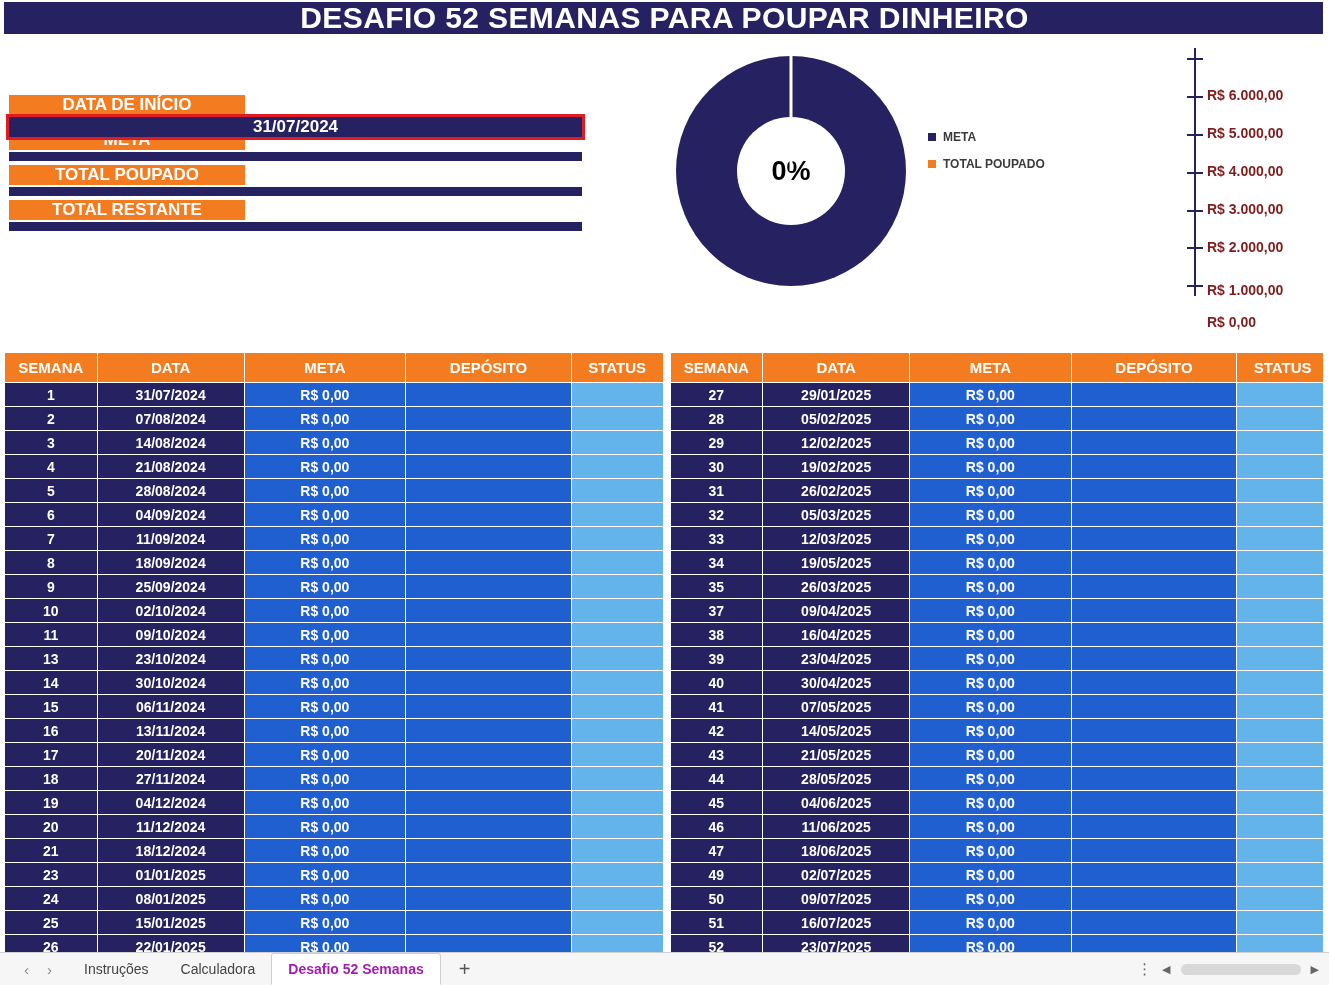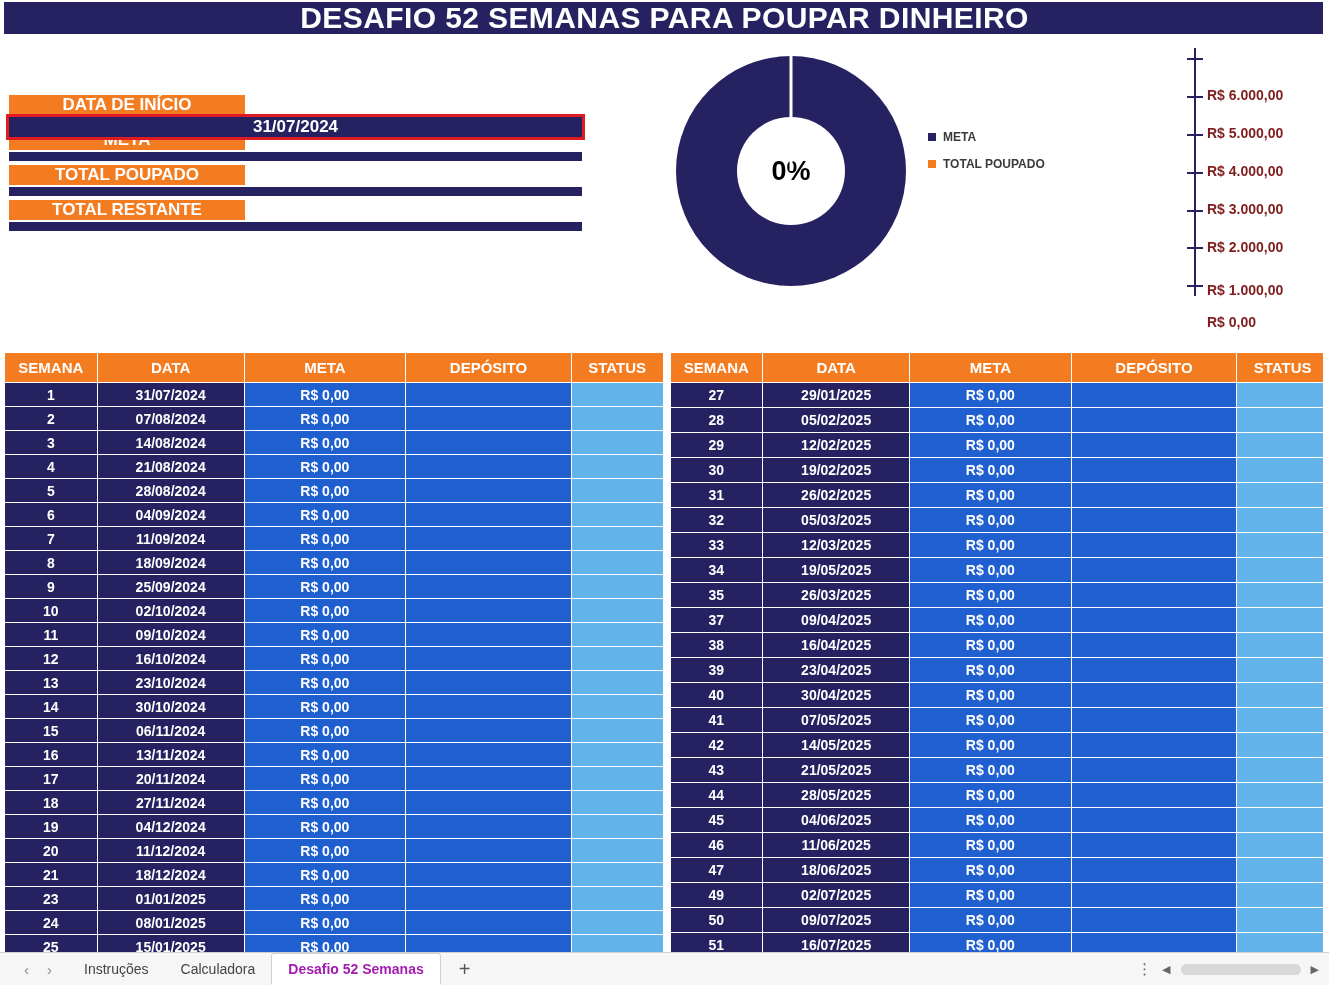--- a/index.html
+++ b/index.html
@@ -401,27 +401,20 @@
               <td class="c-status"></td>
             </tr>
             <tr>
               <td class="c-semana">11</td>
               <td class="c-data">09/10/2024</td>
               <td class="c-meta">R$ 0,00</td>
               <td class="c-dep"></td>
               <td class="c-status"></td>
             </tr>
             <tr>
-              <td class="c-semana">12</td>
-              <td class="c-data">16/10/2024</td>
-              <td class="c-meta">R$ 0,00</td>
-              <td class="c-dep"></td>
-              <td class="c-status"></td>
-            </tr>
-            <tr>
               <td class="c-semana">13</td>
               <td class="c-data">23/10/2024</td>
               <td class="c-meta">R$ 0,00</td>
               <td class="c-dep"></td>
               <td class="c-status"></td>
             </tr>
             <tr>
               <td class="c-semana">14</td>
               <td class="c-data">30/10/2024</td>
               <td class="c-meta">R$ 0,00</td>

